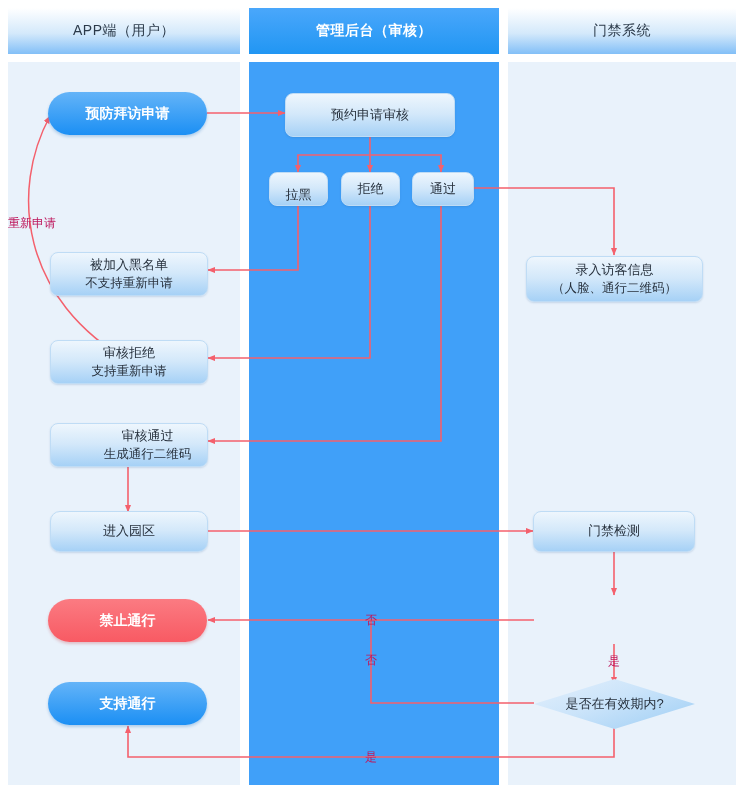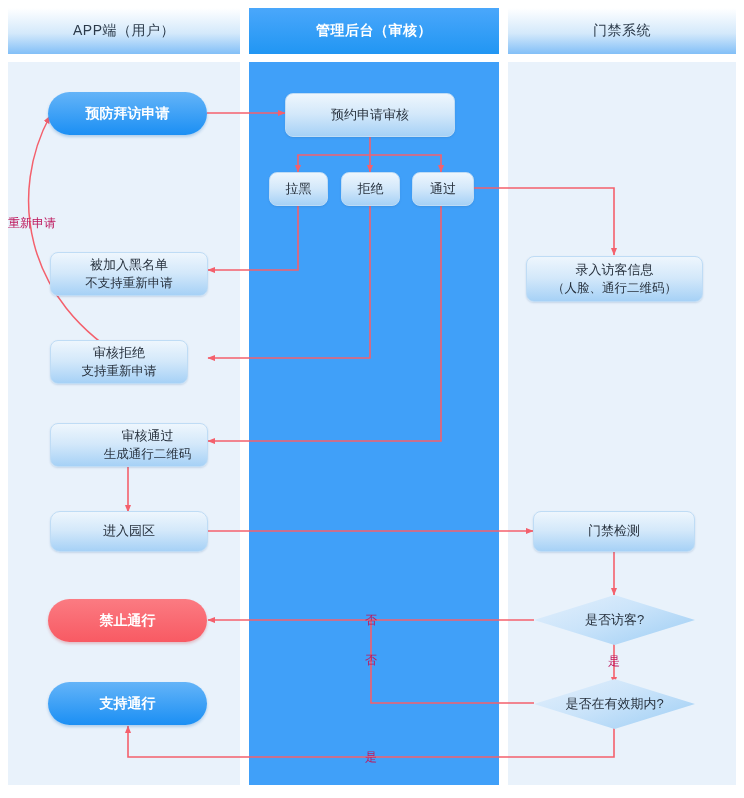--- a/index.html
+++ b/index.html
@@ -188,21 +188,21 @@
 
   <div class="node pill blue" style="left:48px;top:92px;width:159px;height:43px;">
     <span>预防拜访申请</span>
   </div>
 
   <div class="node rect" style="left:50px;top:252px;width:158px;height:44px;">
     <span>被加入黑名单</span>
     <span class="l2">不支持重新申请</span>
   </div>
 
-  <div class="node rect" style="left:50px;top:340px;width:138px;height:44px;">
+  <div class="node rect" style="left:50px;top:340px;width:158px;height:44px;">
     <span>审核拒绝</span>
     <span class="l2">支持重新申请</span>
   </div>
 
   <div class="node rect" style="left:50px;top:423px;width:158px;height:44px;padding-left:37px;">
     <span>审核通过</span>
     <span class="l2">生成通行二维码</span>
   </div>
 
   <div class="node rect" style="left:50px;top:511px;width:158px;height:41px;border-radius:10px;">
@@ -214,45 +214,41 @@
   </div>
 
   <div class="node pill blue" style="left:48px;top:682px;width:159px;height:43px;">
     <span>支持通行</span>
   </div>
 
   <div class="node rect" style="left:285px;top:93px;width:170px;height:44px;">
     <span>预约申请审核</span>
   </div>
 
-  <div class="node rect small" style="left:269px;top:172px;width:59px;height:34px;">
+  <div class="node rect small" style="left:269px;top:172px;width:59px;height:34px;justify-content:flex-end;">
     <span>拉黑</span>
   </div>
 
   <div class="node rect small" style="left:341px;top:172px;width:59px;height:34px;align-items:center;">
     <span>拒绝</span>
   </div>
 
   <div class="node rect small" style="left:412px;top:172px;width:62px;height:34px;">
     <span>通过</span>
   </div>
 
   <div class="node rect" style="left:526px;top:256px;width:177px;height:46px;">
     <span>录入访客信息</span>
     <span class="l2">（人脸、通行二维码）</span>
   </div>
 
   <div class="node rect" style="left:533px;top:511px;width:162px;height:41px;">
     <span>门禁检测</span>
   </div>
 
-  <div class="diamond" style="left:534px;top:595px;width:161px;height:50px;">
-    <div class="shape"></div>
-    <div class="txt">是否访客?</div>
-  </div>
 
   <div class="diamond" style="left:534px;top:679px;width:161px;height:50px;">
     <div class="shape"></div>
     <div class="txt">是否在有效期内?</div>
   </div>
 
   <div class="elabel plain" style="left:32px;top:223px;">重新申请</div>
   <div class="elabel plain" style="left:371px;top:620px;">否</div>
   <div class="elabel plain" style="left:371px;top:660px;">否</div>
   <div class="elabel plain" style="left:614px;top:661px;">是</div>

